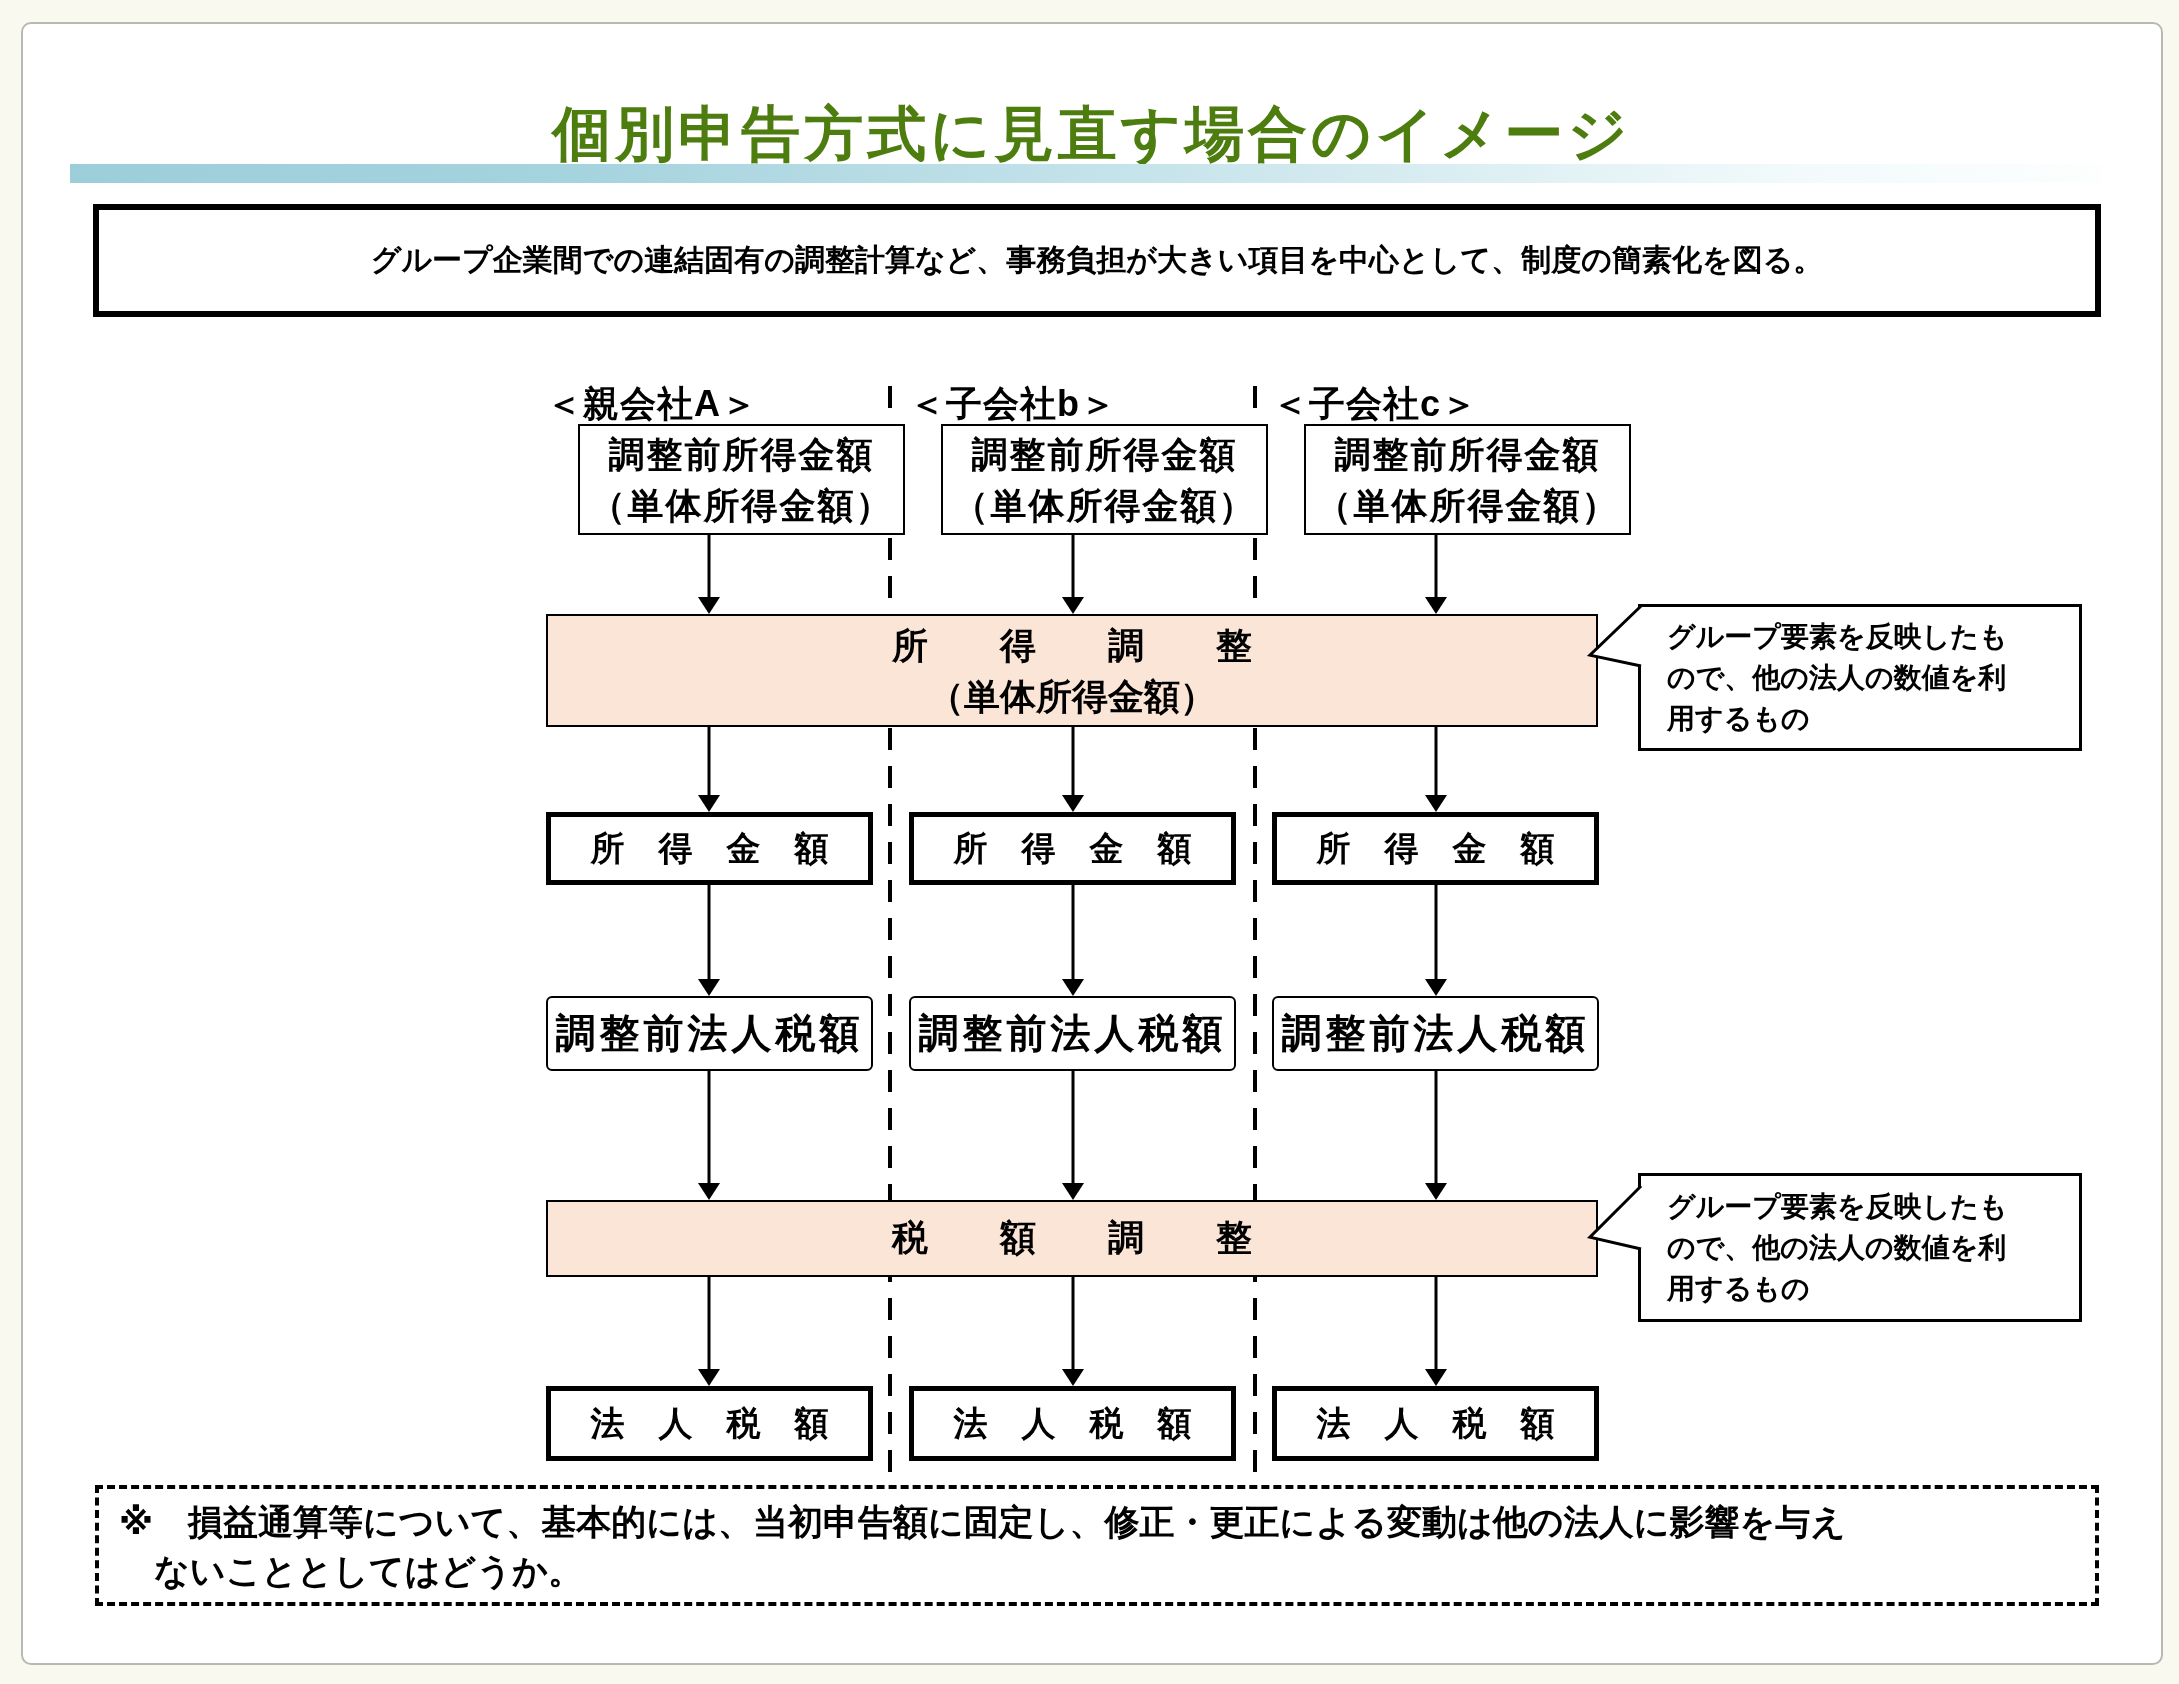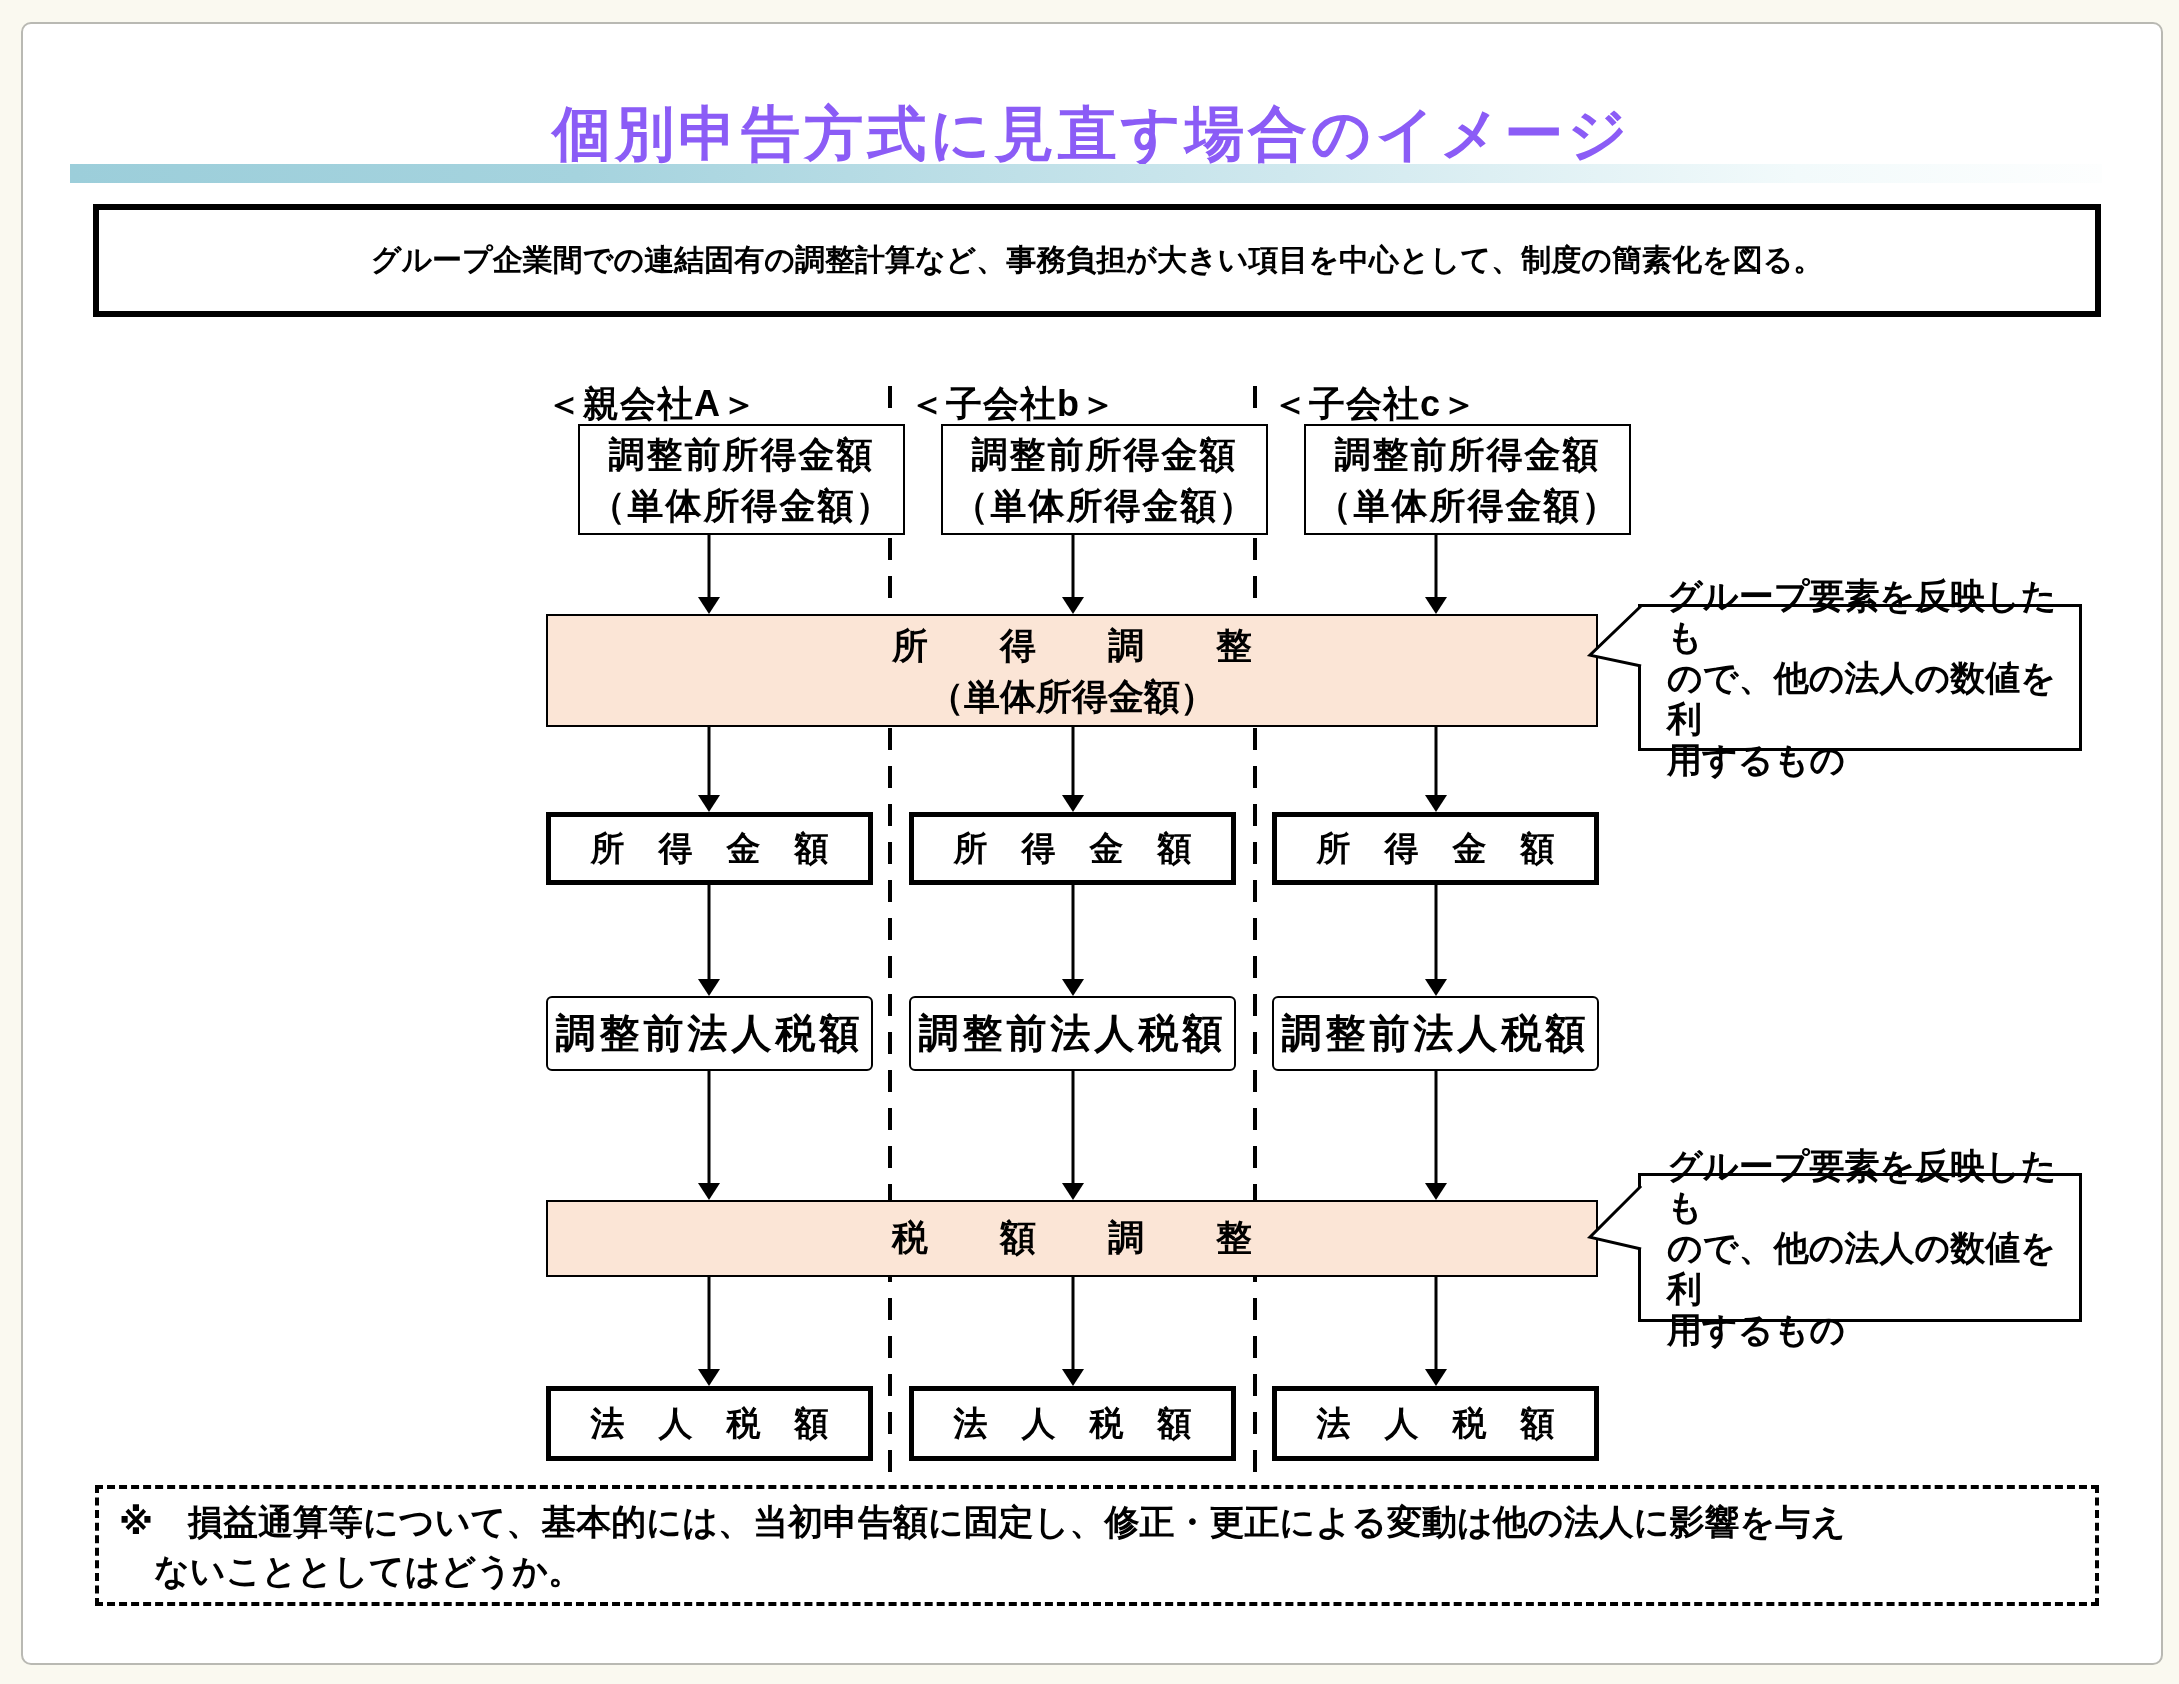--- a/index.html
+++ b/index.html
@@ -1,21 +1,21 @@
 <!DOCTYPE html>
 <html><head>
 <meta charset="utf-8">
 <style>
   html,body{margin:0;padding:0;background:#faf9f0;}
   body{font-family:"Liberation Sans","DejaVu Sans",sans-serif;}
   .canvas{position:relative;width:2179px;height:1684px;background:#faf9f0;overflow:hidden;}
   .page{position:absolute;left:21px;top:22px;width:2138px;height:1639px;background:#ffffff;
         border:2px solid #b9b9b3;border-radius:10px;}
   .title{position:absolute;left:0;right:0;top:71px;text-align:center;font-size:59px;
-         font-weight:800;color:#8b5cf6;letter-spacing:4px;}
+         font-weight:800;color:#4d7c0f;letter-spacing:4px;}
   .title-bar{position:absolute;left:47px;top:140px;width:2032px;height:19px;
          background:linear-gradient(to right,#9cceda 0%,#a5d3de 25%,#cfe8ee 60%,#f2fafb 85%,#fdfefe 100%);}
   .statement{position:absolute;left:70px;top:180px;width:2008px;height:113px;border:6px solid #000;
          background:#fff;display:flex;align-items:center;justify-content:center;
          font-size:30px;font-weight:600;box-sizing:border-box;}
   .sep{position:absolute;top:362px;height:1093px;width:4px;
        background:repeating-linear-gradient(to bottom,#000 0 22px,transparent 22px 38px);}
   .col-header{position:absolute;top:356px;width:327px;text-align:left;font-size:36px;
        font-weight:700;letter-spacing:1px;}
   .box{position:absolute;background:#fff;border:2px solid #000;box-sizing:border-box;
@@ -26,21 +26,21 @@
   .top-box{top:400px;width:327px;height:111px;font-size:36px;line-height:51px;letter-spacing:2px;margin-left:32px;}
   .income-box{top:788px;width:327px;height:73px;font-size:34px;}
   .pretax-box{top:972px;width:327px;height:75px;font-size:40px;letter-spacing:4px;border-radius:6px;}
   .tax-box{top:1362px;width:327px;height:75px;font-size:34px;}
   .peach{position:absolute;left:523px;width:1052px;background:#fbe5d6;border:2px solid #000;
        box-sizing:border-box;display:flex;align-items:center;justify-content:center;
        text-align:center;font-size:36px;font-weight:600;}
   .peach1{top:590px;height:113px;line-height:51px;}
   .peach2{top:1176px;height:77px;}
   .callout{position:absolute;left:1615px;width:444px;border:3px solid #000;background:#fff;
-       box-sizing:border-box;display:flex;align-items:center;font-size:35px;font-weight:600;
+       box-sizing:border-box;display:flex;align-items:center;font-size:28px;font-weight:600;
        line-height:41px;padding-left:26px;}
   .callout1{top:580px;height:147px;}
   .callout2{top:1149px;height:149px;}
   .tail{position:absolute;z-index:5;}
   .arrow{position:absolute;width:22px;}
   .arrow .shaft{position:absolute;left:50%;transform:translateX(-50%);top:0;width:3px;
        height:calc(100% - 15px);background:#000;}
   .arrow .head{position:absolute;bottom:0;left:0;width:0;height:0;
        border-left:11px solid transparent;border-right:11px solid transparent;
        border-top:17px solid #000;}

